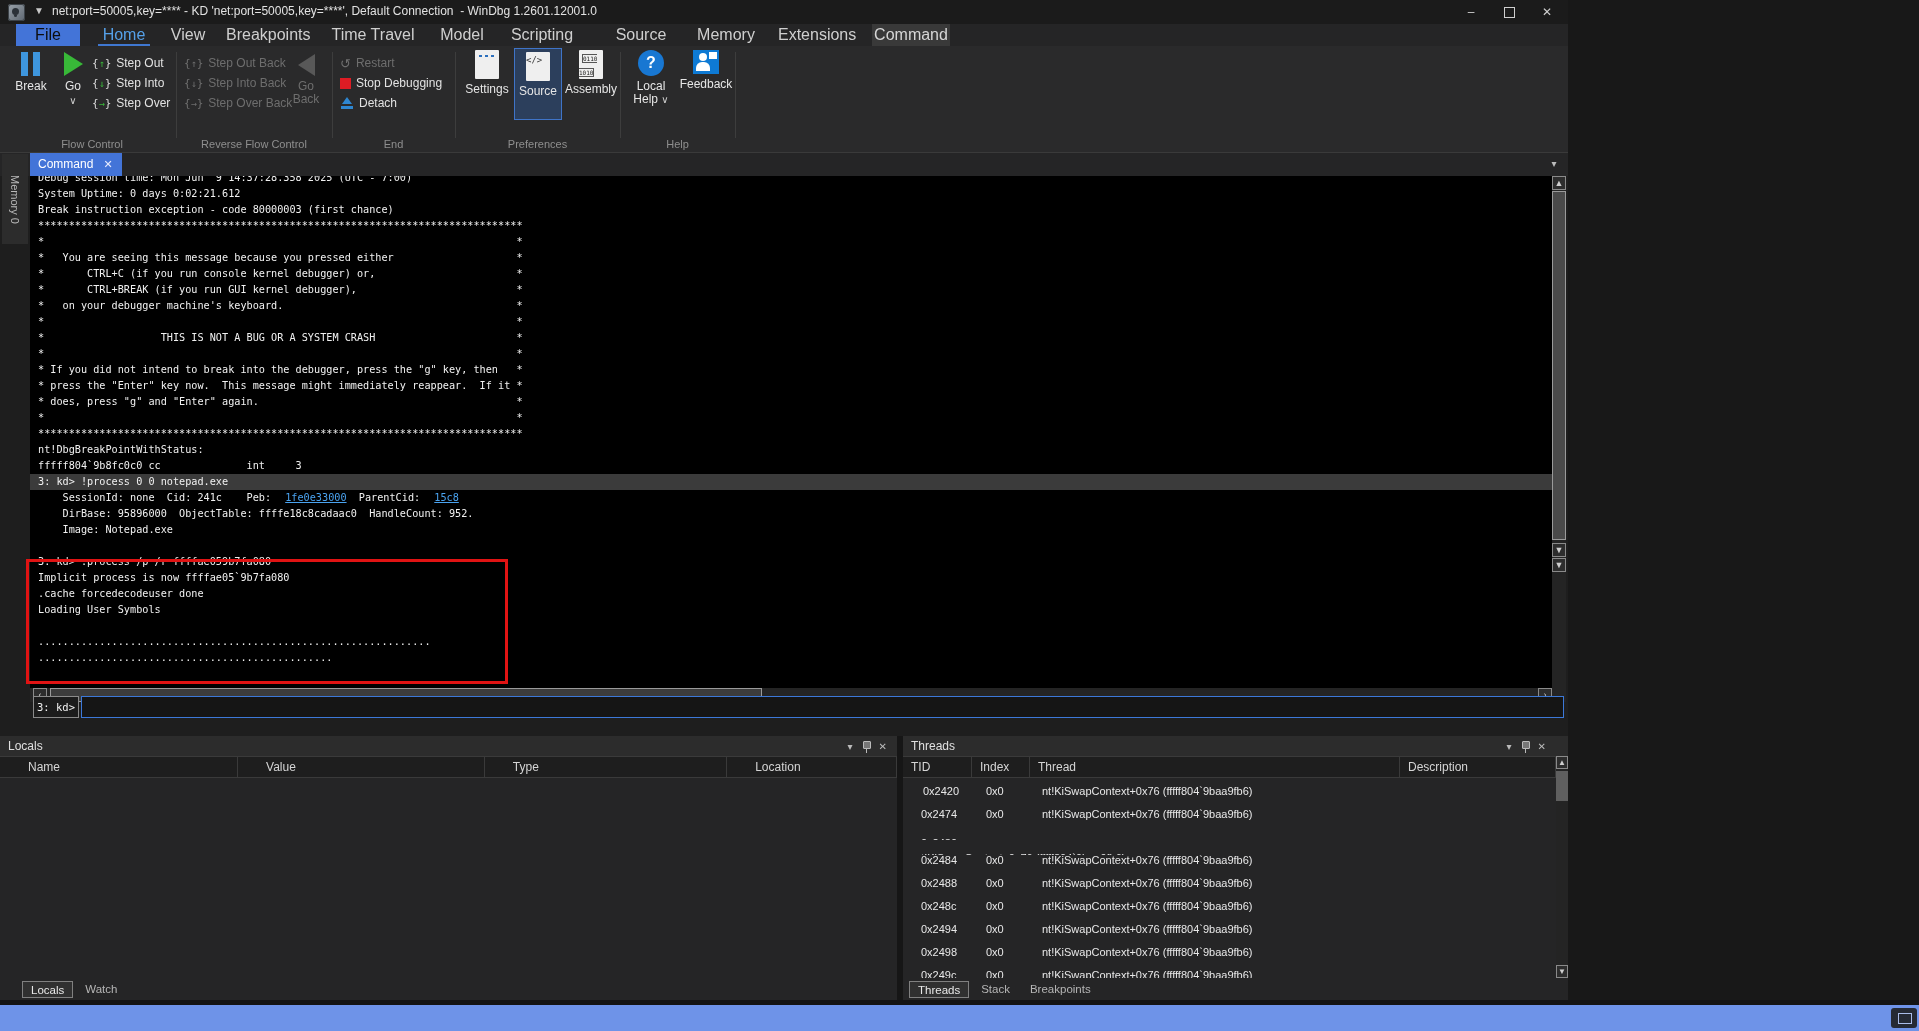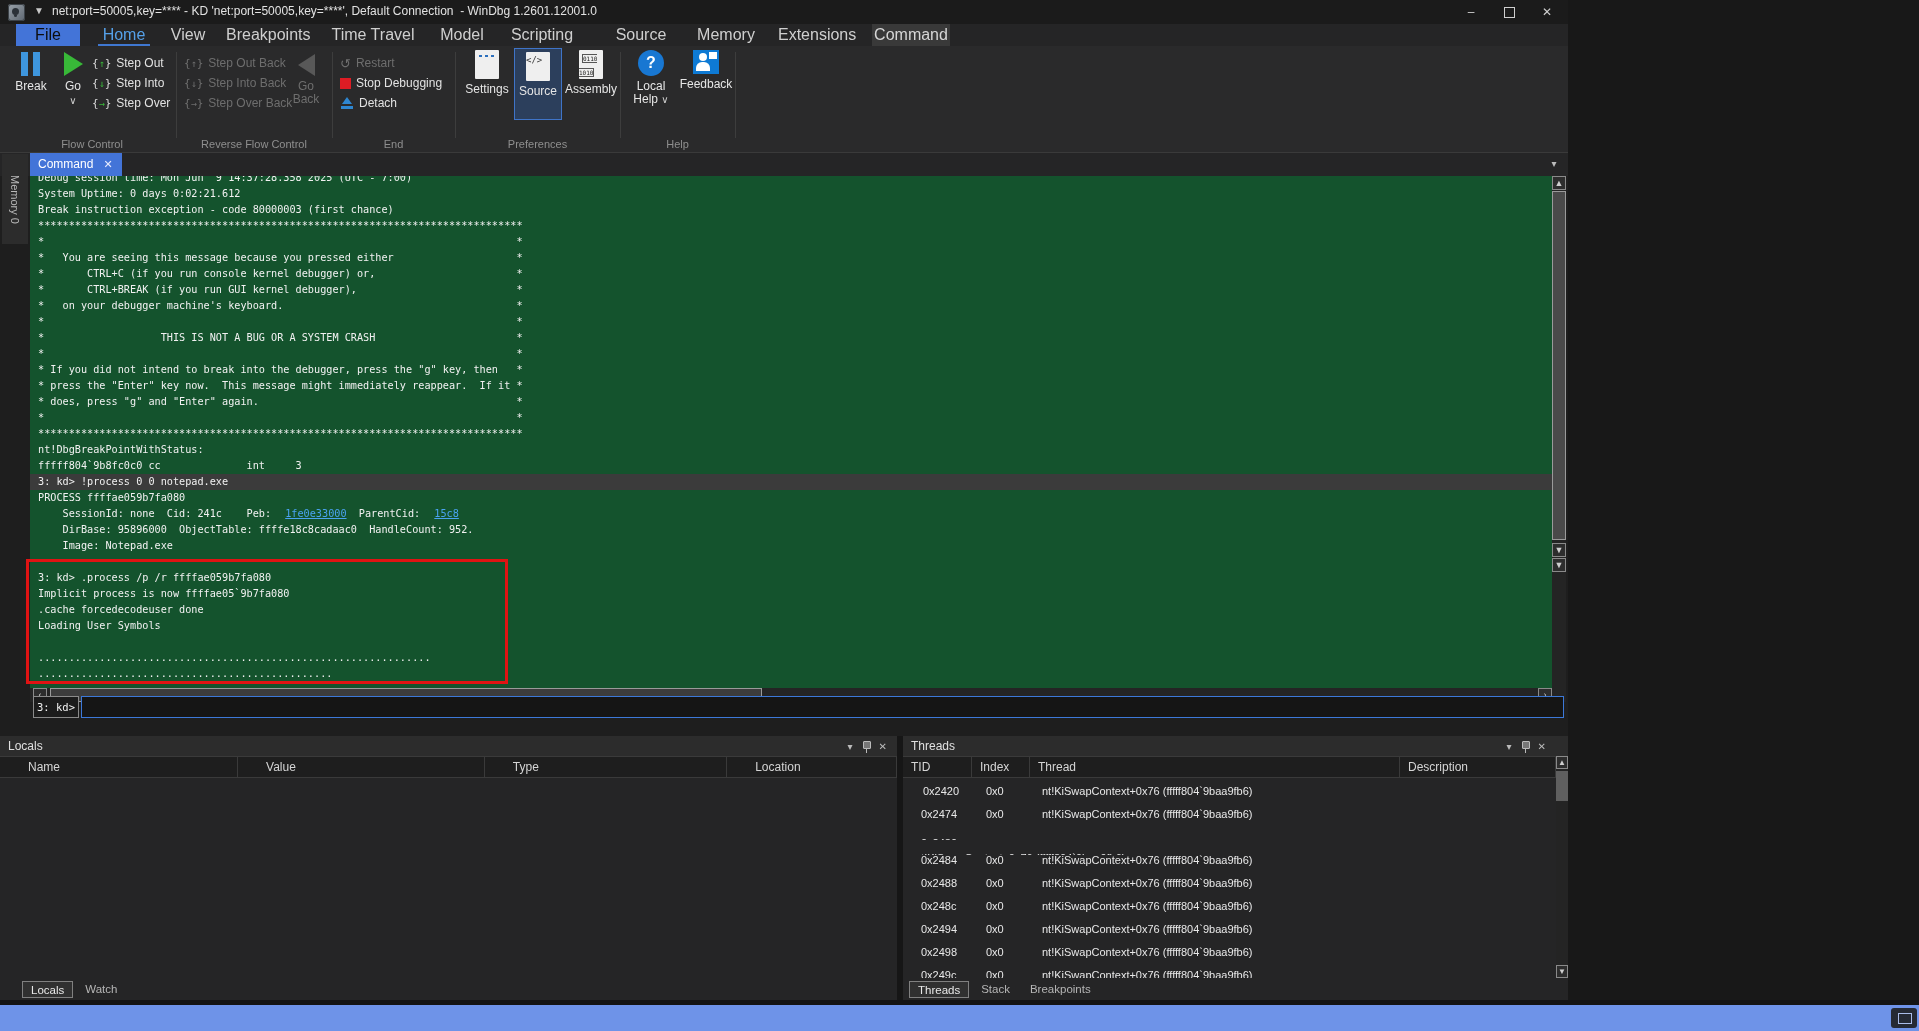--- a/index.html
+++ b/index.html
@@ -66,21 +66,21 @@
   
   .dockstrip{position:absolute;left:0;top:152px;width:1568px;height:24px;background:#252526;border-top:1px solid #3a3a3a;box-sizing:border-box;}
   .memtab{position:absolute;left:2px;top:154px;width:26px;height:90px;background:#2c2c2c;color:#b8b8b8;font-size:11px;
     writing-mode:vertical-rl;text-align:center;line-height:26px;}
   .cmdtab-dock{position:absolute;left:30px;top:153px;width:92px;height:23px;background:#4374d8;color:#fff;font-size:12px;
     line-height:23px;padding-left:8px;box-sizing:border-box;}
   .cmdtab-close{position:absolute;left:98px;top:153px;width:20px;height:23px;color:#e8ecff;font-size:11px;line-height:23px;text-align:center;}
   .strip-menu{position:absolute;left:1546px;top:155px;width:16px;height:18px;color:#bbb;font-size:10px;text-align:center;line-height:18px;}
 
   
-  .console{position:absolute;left:30px;top:176px;width:1522px;height:512px;background:#14532d;overflow:hidden;}
+  .console{position:absolute;left:30px;top:176px;width:1522px;height:512px;background:#000000;overflow:hidden;}
   .console-text{position:absolute;left:0;top:-6px;width:100%;}
   .cline{height:16px;line-height:16px;padding-left:8px;white-space:pre;
     font-family:"DejaVu Sans Mono",monospace;font-size:10.2px;color:#f1f1f1;}
   .cline.hl{background:#3b3b3b;}
   .dml-link{color:#4aa3f0;text-decoration:underline;margin-left:8px;}
   .redbox{position:absolute;left:26px;top:559px;width:482px;height:125px;border:3px solid #e01313;box-sizing:border-box;z-index:6;}
 
   
   .hscroll{position:absolute;left:30px;top:688px;width:1522px;height:14px;background:#242424;}
   .sbtn{position:absolute;box-sizing:border-box;border:1px solid #8a8a8a;background:#2d2d2d;color:#cfcfcf;
@@ -277,21 +277,20 @@
           <div class="cline">*                   THIS IS NOT A BUG OR A SYSTEM CRASH                       *</div>
           <div class="cline">*                                                                             *</div>
           <div class="cline">* If you did not intend to break into the debugger, press the "g" key, then   *</div>
           <div class="cline">* press the "Enter" key now.  This message might immediately reappear.  If it *</div>
           <div class="cline">* does, press "g" and "Enter" again.                                          *</div>
           <div class="cline">*                                                                             *</div>
           <div class="cline">*******************************************************************************</div>
           <div class="cline">nt!DbgBreakPointWithStatus:</div>
           <div class="cline">fffff804`9b8fc0c0 cc              int     3</div>
           <div class="cline hl">3: kd&gt; !process 0 0 notepad.exe</div>
-          <div class="cline">PROCESS ffffae059b7fa080</div>
           <div class="cline"><span>    SessionId: none  Cid: 241c    Peb: </span><span class="dml-link">1fe0e33000</span><span>  ParentCid: </span><span class="dml-link">15c8</span></div>
           <div class="cline">    DirBase: 95896000  ObjectTable: ffffe18c8cadaac0  HandleCount: 952.</div>
           <div class="cline">    Image: Notepad.exe</div>
           <div class="cline"></div>
           <div class="cline">3: kd&gt; .process /p /r ffffae059b7fa080</div>
           <div class="cline">Implicit process is now ffffae05`9b7fa080</div>
           <div class="cline">.cache forcedecodeuser done</div>
           <div class="cline">Loading User Symbols</div>
           <div class="cline"></div>
           <div class="cline">................................................................</div>

